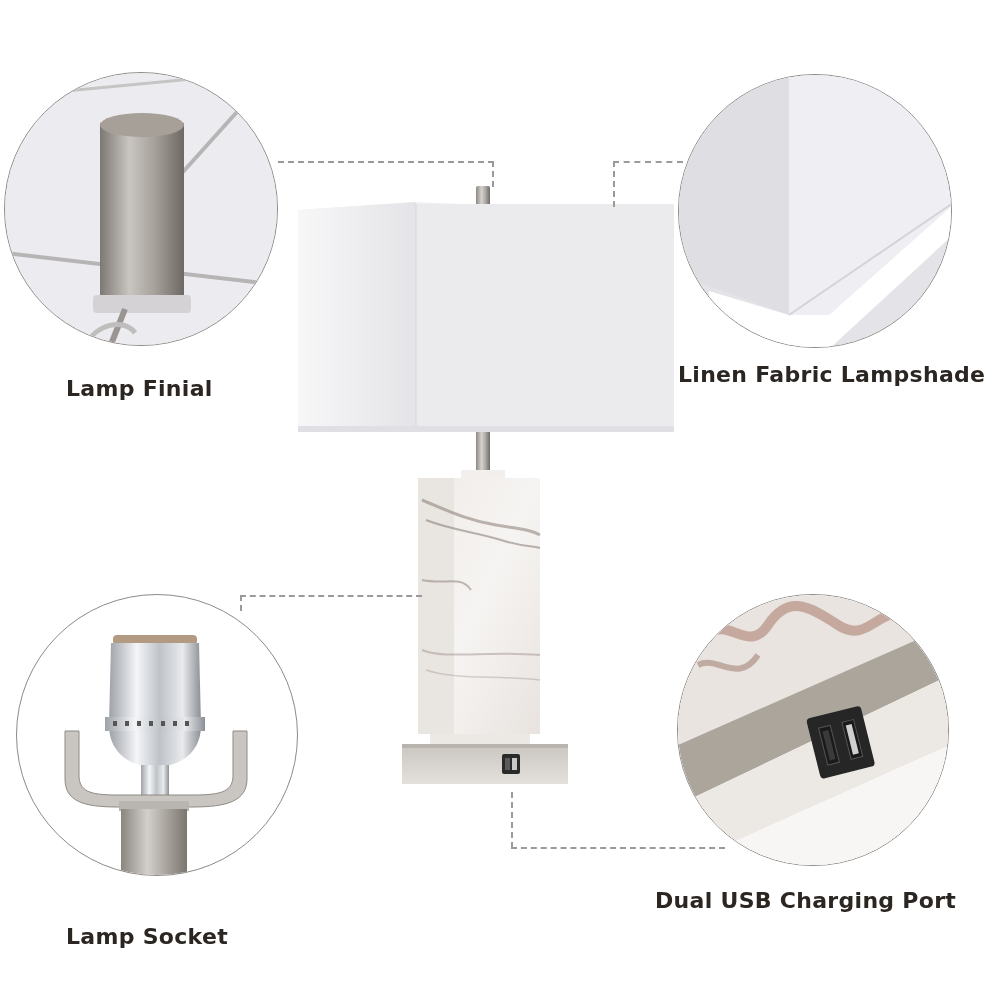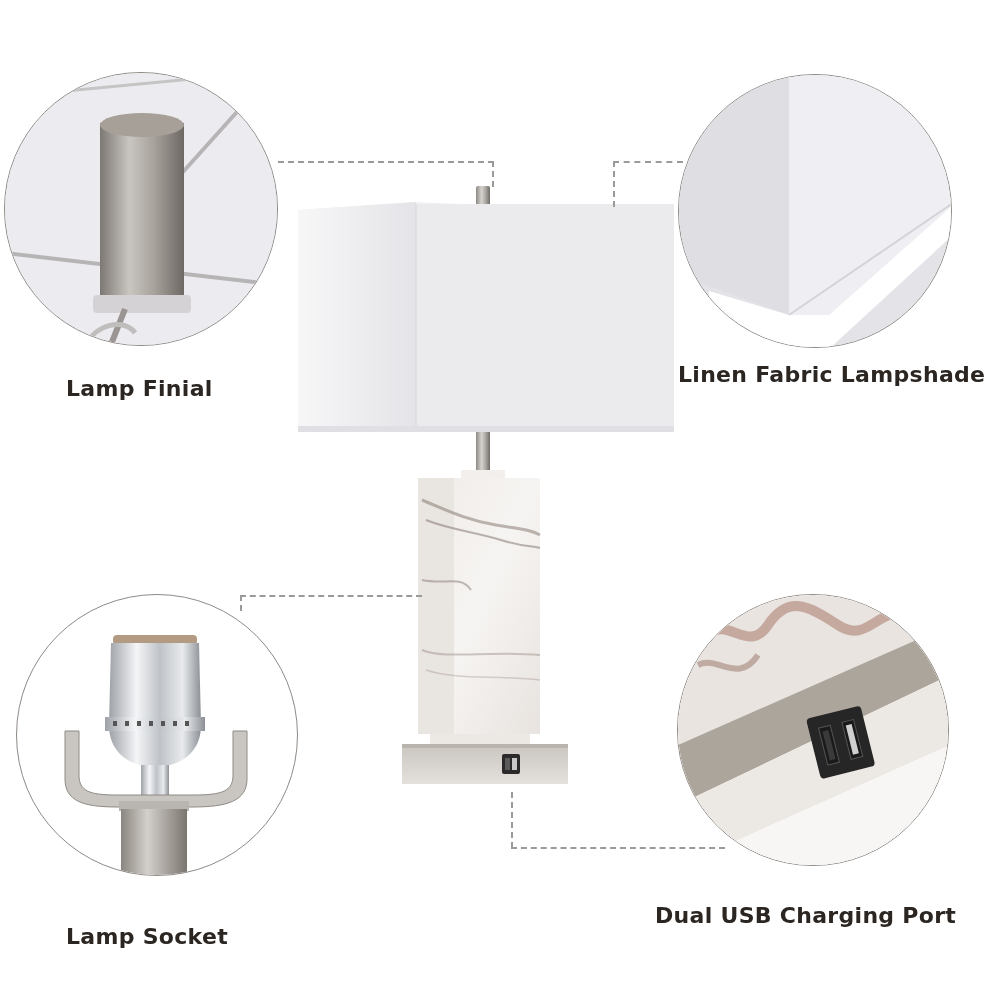--- a/index.html
+++ b/index.html
@@ -157,15 +157,15 @@
     <polygon points="0,272 272,150 272,272" fill="#f7f6f4"></polygon>
     <g transform="translate(128,124) rotate(-14)">
       <rect x="0" y="0" width="56" height="62" rx="4" fill="#262626"></rect>
       <rect x="10" y="12" width="12" height="38" fill="#1a1a1a" stroke="#555" stroke-width="1"></rect>
       <rect x="34" y="12" width="12" height="38" fill="#1a1a1a" stroke="#555" stroke-width="1"></rect>
       <rect x="13" y="16" width="6" height="30" fill="#3a3a3a"></rect>
       <rect x="37" y="16" width="6" height="30" fill="#d0d0d0"></rect>
     </g>
   </svg>
 </div>
-<div class="label" style="left:655px;top:888px;margin-top:15px;">Dual USB Charging Port</div>
+<div class="label" style="left:655px;top:888px;">Dual USB Charging Port</div>
 <div class="dash-v" style="left:511px;top:792px;height:56px;"></div>
 <div class="dash-h" style="left:511px;top:847px;width:214px;"></div>
 
 </body></html>

